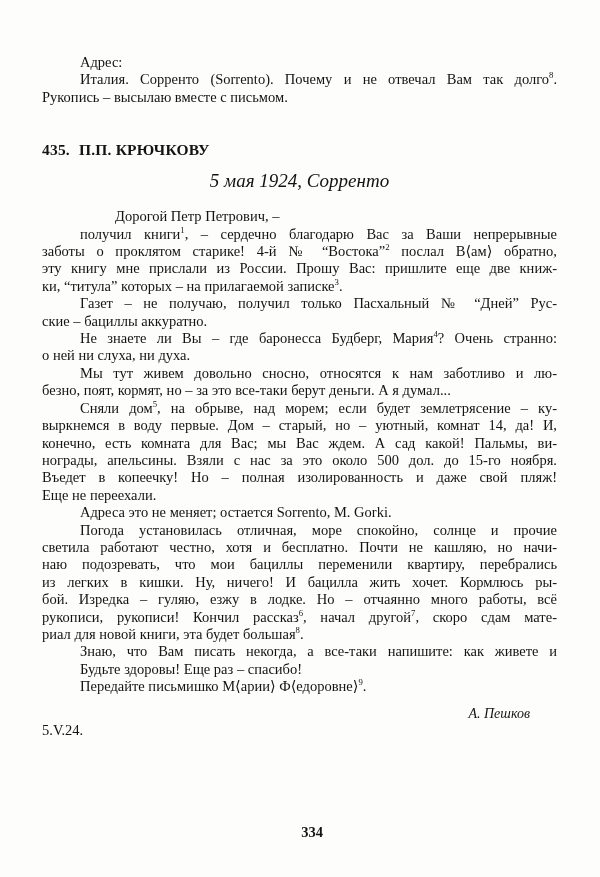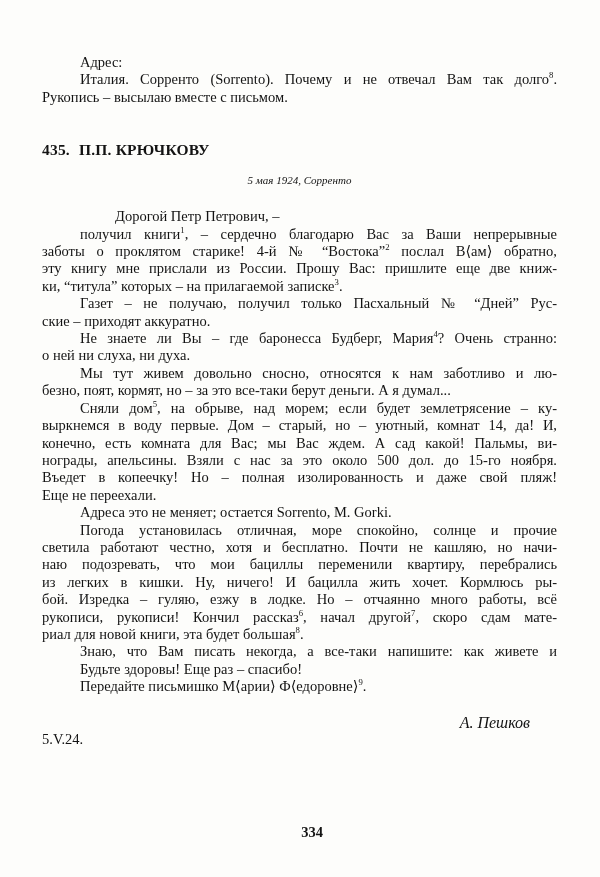--- a/index.html
+++ b/index.html
@@ -45,30 +45,30 @@
     font-weight: bold;
     font-size: 15.5px;
     line-height: 19px;
     letter-spacing: 0.2px;
   }
   .heading .num { margin-right: 9px; }
   .dateline {
     margin-top: 12px;
     text-align: center;
     font-style: italic;
-    font-size: 11px;
+    font-size: 19px;
     line-height: 19px;
   }
   .letter-body { margin-top: 18px; }
   .signature {
-    margin-top: 18px;
+    margin-top: 9px;
     text-align: right;
     padding-right: 27px;
     font-style: italic;
-    font-size: 16px;
+    font-size: 14px;
     line-height: 17.4px;
   }
   .datenote {
     text-align: left;
     line-height: 17.4px;
   }
   .pagenum {
     position: absolute;
     top: 808px;
     left: 12px;
@@ -106,21 +106,21 @@
           <div class="line ind-greeting">Дорогой Петр Петрович, –</div>
         </div>
         <div class="para">
           <div class="line j ind-normal">получил книги<sup>1</sup>, – сердечно благодарю Вас за Ваши непрерывные</div>
           <div class="line j">заботы о проклятом старике! 4-й № “Востока”<sup>2</sup> послал В⟨ам⟩ обратно,</div>
           <div class="line j">эту книгу мне прислали из России. Прошу Вас: пришлите еще две книж-</div>
           <div class="line">ки, “титула” которых – на прилагаемой записке<sup>3</sup>.</div>
         </div>
         <div class="para">
           <div class="line j ind-normal">Газет – не получаю, получил только Пасхальный № “Дней” Рус-</div>
-          <div class="line">ские – приходят аккуратно.</div>
+          <div class="line">ские – бациллы аккуратно.</div>
         </div>
         <div class="para">
           <div class="line j ind-normal">Не знаете ли Вы – где баронесса Будберг, Мария<sup>4</sup>? Очень странно:</div>
           <div class="line">о ней ни слуха, ни духа.</div>
         </div>
         <div class="para">
           <div class="line j ind-normal">Мы тут живем довольно сносно, относятся к нам заботливо и лю-</div>
           <div class="line">безно, поят, кормят, но – за это все-таки берут деньги. А я думал...</div>
         </div>
         <div class="para">

